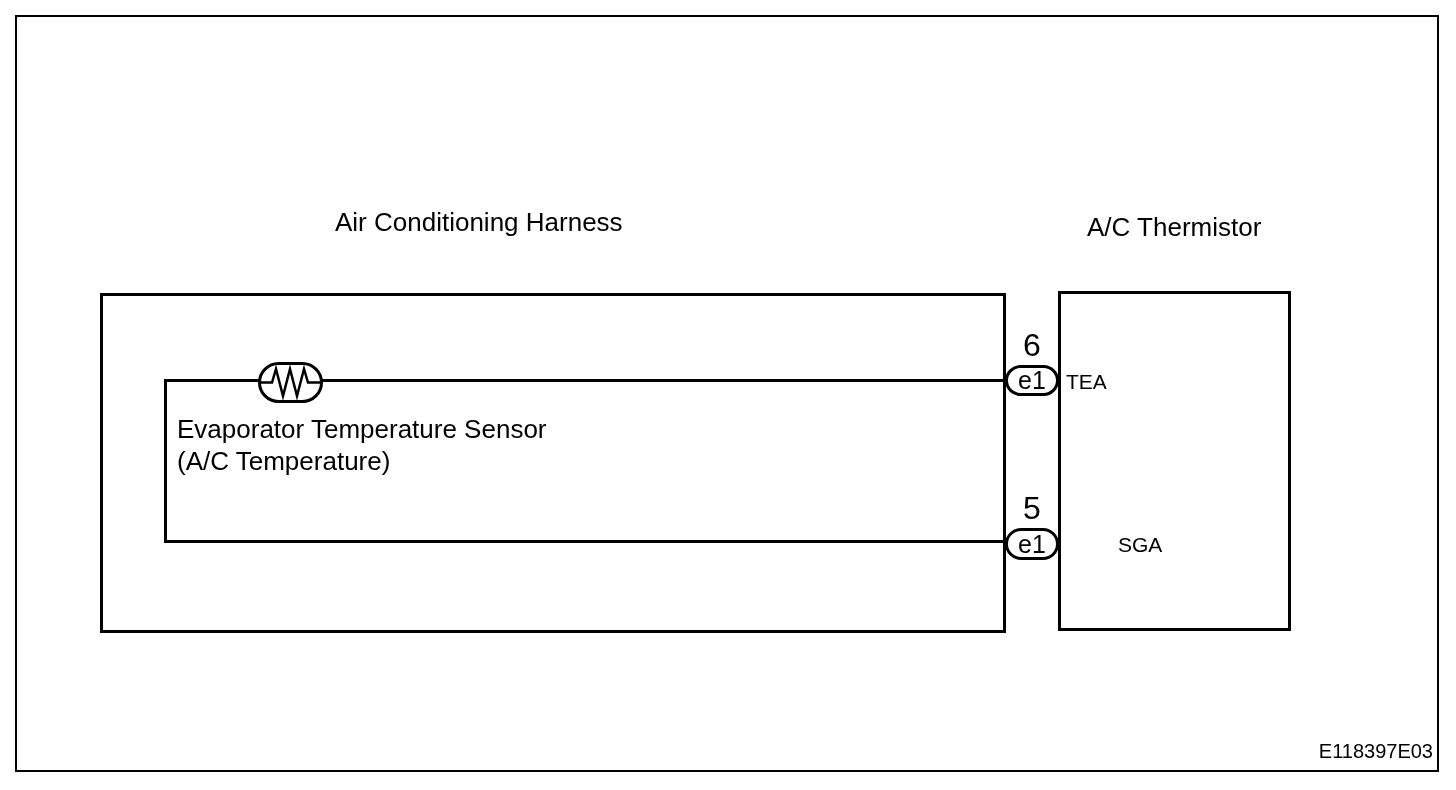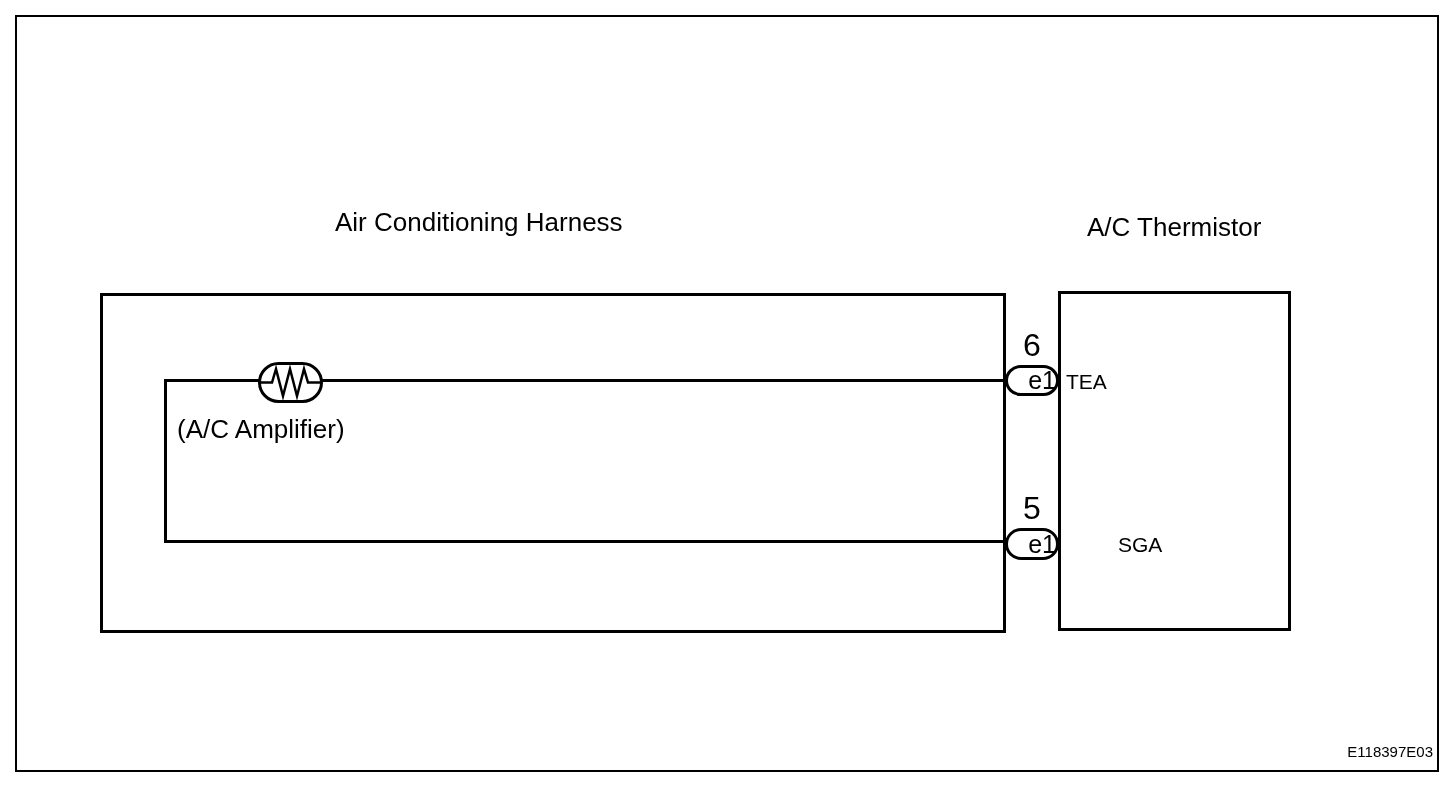--- a/index.html
+++ b/index.html
@@ -53,21 +53,21 @@
     z-index: 4;
     display: flex; align-items: center; justify-content: center;
   }
 
   .connector {
     width: 54px; height: 31px;
     border: 3px solid #000;
     border-radius: 16px;
     background: #fff;
     z-index: 5;
-    display: flex; align-items: center; justify-content: flex-end;
+    display: flex; align-items: center; justify-content: center;
     font-size: 25px;
     line-height: 25px;
   }
   .connector-tea { left: 1005px; top: 365px; }
   .connector-sga { left: 1005px; top: 528px; height: 32px; }
 
   .pin-number {
     left: 1005px; width: 54px;
     text-align: center;
     font-size: 32px;
@@ -86,21 +86,21 @@
 
   .sensor-label {
     left: 177px; top: 413px;
     font-size: 26px;
     line-height: 32px;
     white-space: nowrap;
   }
 
   .figure-code {
     right: 23px; top: 744px;
-    font-size: 15px;
+    font-size: 20px;
     line-height: 15px;
   }
 </style>
 </head>
 <body>
 
 <div class="canvas">
 
   <div class="abs outer-border"></div>
 
@@ -116,21 +116,22 @@
   <div class="abs wire wire-h wire-tea"></div>
   <div class="abs wire wire-h wire-sga"></div>
 
   <div class="abs resistor">
     <svg width="59" height="35" viewBox="0 0 59 35">
       <polyline points="0,17.5 11,17.5 15,4 22,31 29,4 36,31 43,4 47,17.5 59,17.5" fill="none" stroke="#000" stroke-width="2.5"></polyline>
     </svg>
   </div>
 
   <div class="abs sensor-label">
-    <div>(A/C Amplifier)</div>
+    <div>Evaporator Temperature Sensor</div>
+    <div>(A/C Temperature)</div>
   </div>
 
   <div class="abs pin-number pin-number-6">6</div>
 
   <div class="abs connector connector-tea">
     <span>e1</span>
   </div>
 
   <div class="abs signal-label signal-tea">TEA</div>
 

